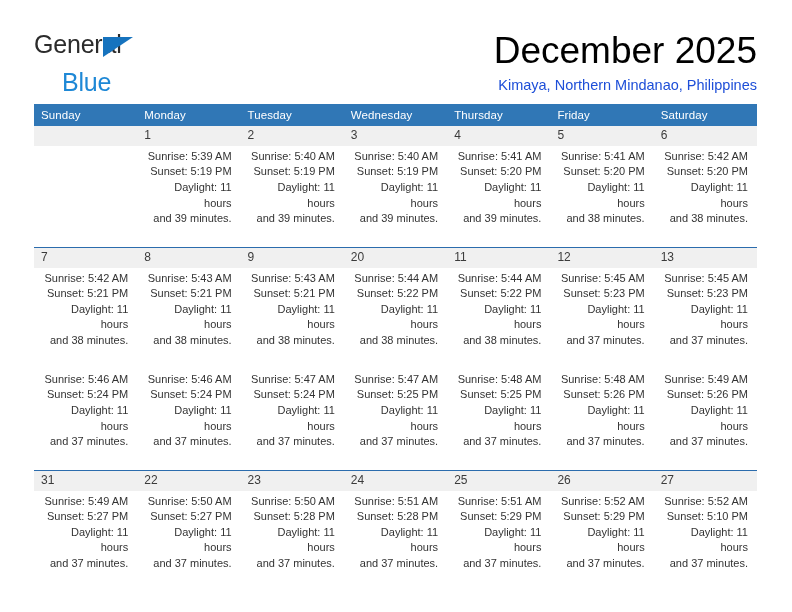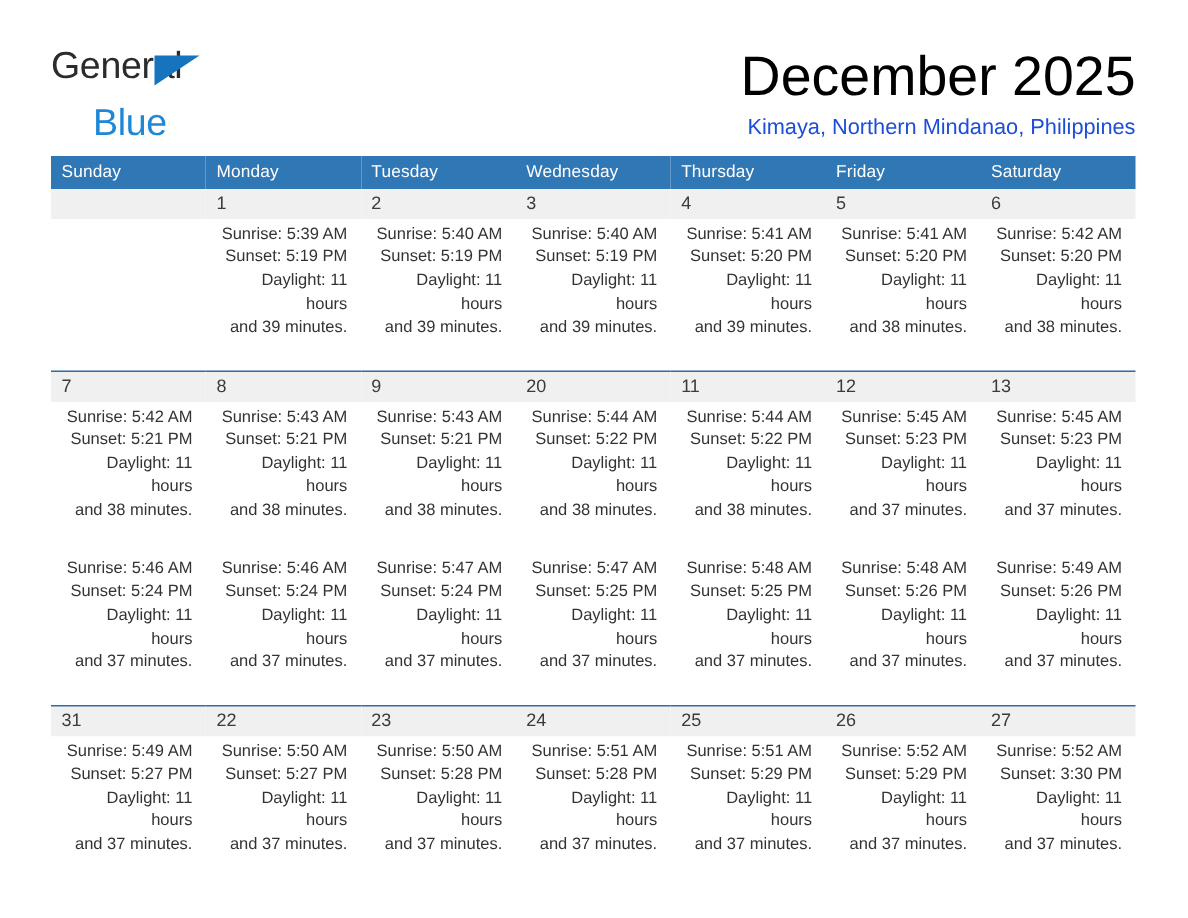--- a/index.html
+++ b/index.html
@@ -393,21 +393,21 @@
             <div class="wrapline">and 37 minutes.</div>
           </td>
           <td>
             <div class="line">Sunrise: 5:52 AM</div>
             <div class="line">Sunset: 5:29 PM</div>
             <div class="wrapline">Daylight: 11 hours</div>
             <div class="wrapline">and 37 minutes.</div>
           </td>
           <td>
             <div class="line">Sunrise: 5:52 AM</div>
-            <div class="line">Sunset: 3:30 PM</div>
+            <div class="line">Sunset: 5:10 PM</div>
             <div class="wrapline">Daylight: 11 hours</div>
             <div class="wrapline">and 37 minutes.</div>
           </td>
         </tr>
         <tr class="spacer-row">
           <td colspan="7"></td>
         </tr>
 
       </tbody>
     </table>

